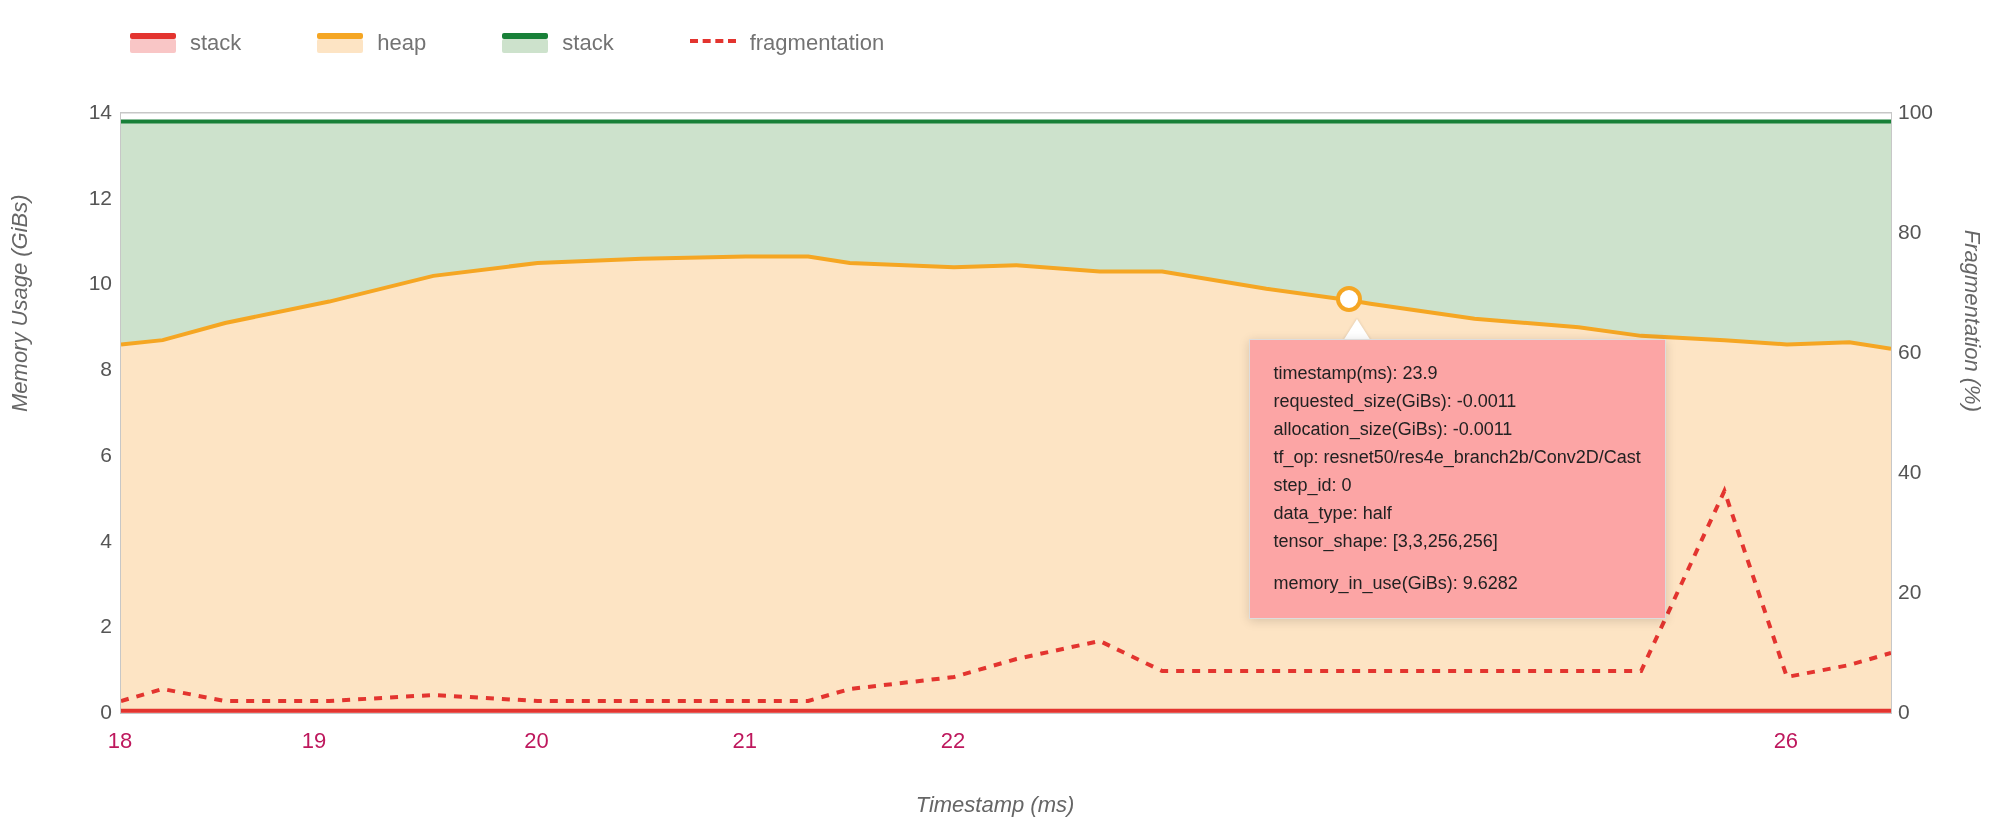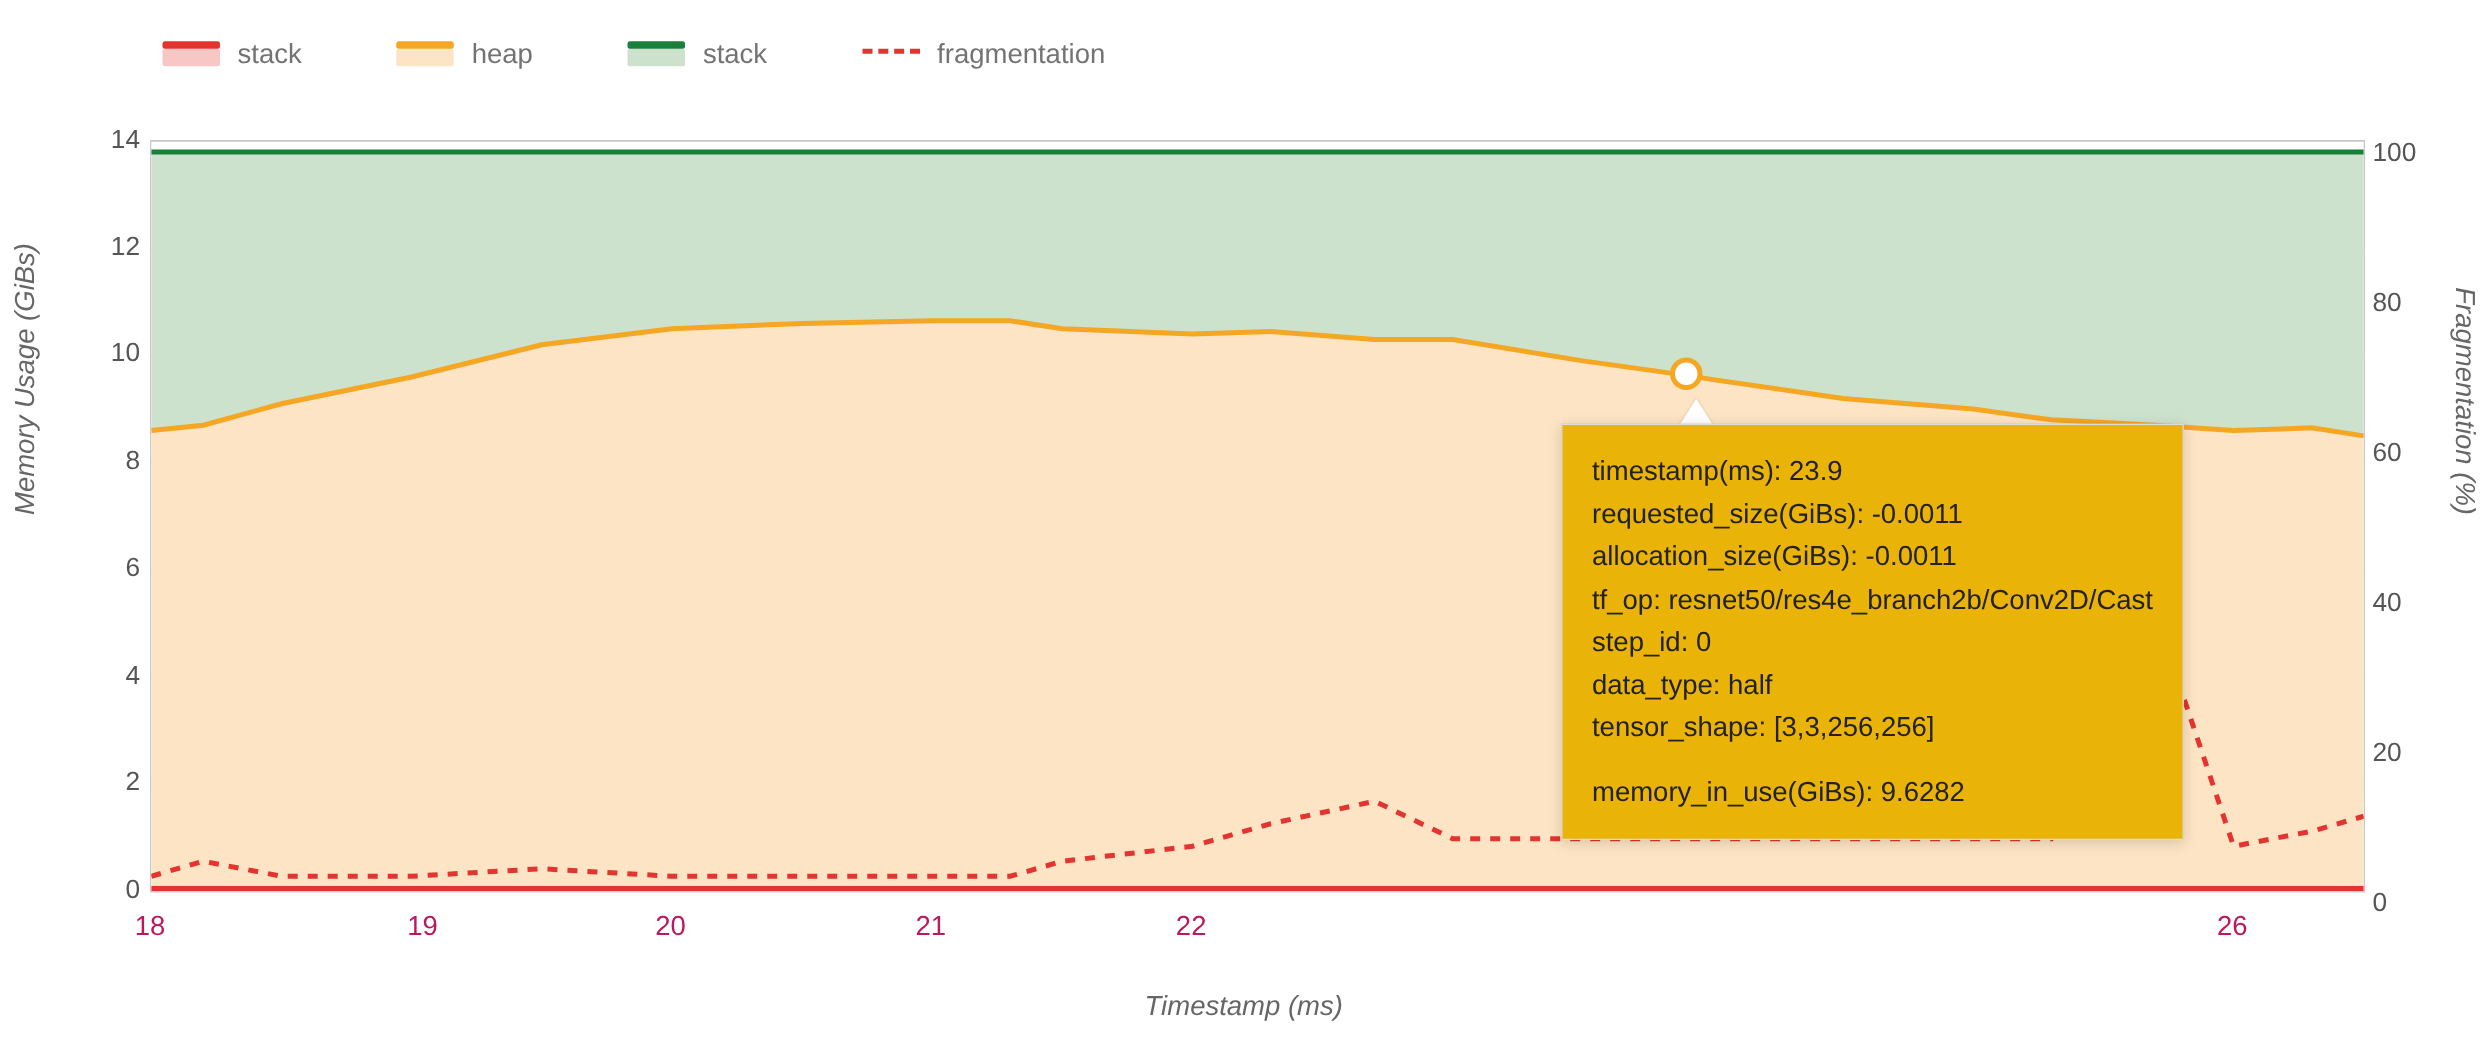--- a/index.html
+++ b/index.html
@@ -118,21 +118,21 @@
     height: 600px;
     width: 55px;
   }
   .y-tick {
     position: absolute;
     font-size: 21px;
     color: #555;
     transform: translateY(-50%);
   }
   .y-axis-left .y-tick { right: 8px; text-align: right; }
-  .y-axis-right .y-tick { left: 8px; text-align: right; margin-top: 11px; }
+  .y-axis-right .y-tick { left: 8px; text-align: right; }
 
   .x-axis {
     position: absolute;
     left: 120px;
     top: 720px;
     width: 1770px;
     height: 40px;
   }
   .x-tick {
     position: absolute;
@@ -162,26 +162,26 @@
   }
   .xlabel {
     left: 50%;
     top: 792px;
     transform: translateX(-50%);
   }
 
   
   .tooltip {
     position: absolute;
-    background: #eab308;
+    background: #fca5a5;
     box-shadow: 0 2px 10px rgba(0,0,0,0.15);
     border: 1px solid #ddd;
     padding: 20px 24px;
     font-family: "Helvetica Neue", Arial, sans-serif;
-    font-size: 22px;
+    font-size: 18px;
     line-height: 1.55;
     color: #222;
     z-index: 10;
     white-space: nowrap;
   }
   .tooltip .sep {
     height: 0.8em;
   }
 
   .hover-point {
@@ -256,21 +256,21 @@
   <div class="y-axis-right" id="y-axis-right">
       <div class="y-tick" style="top: 600px;">0</div>
       <div class="y-tick" style="top: 480px;">20</div>
       <div class="y-tick" style="top: 360px;">40</div>
       <div class="y-tick" style="top: 240px;">60</div>
       <div class="y-tick" style="top: 120px;">80</div>
       <div class="y-tick" style="top: 0px;">100</div>
     </div>
   <div class="x-axis" id="x-axis">
       <div class="x-tick" style="left: 0px;">18</div>
-      <div class="x-tick" style="left: 218px;">19</div>
+      <div class="x-tick" style="left: 194px;">19</div>
       <div class="x-tick" style="left: 416.471px;">20</div>
       <div class="x-tick" style="left: 624.706px;">21</div>
       <div class="x-tick" style="left: 832.941px;">22</div>
       <div class="x-tick" style="left: 1665.88px;">26</div>
     </div>
 
   <div class="plot-area" id="plot">
     <svg id="plot-svg" viewBox="0 0 1770 600" preserveAspectRatio="none">
         <g class="grid">
           <line x1="0" y1="600" x2="1770" y2="600"></line>

